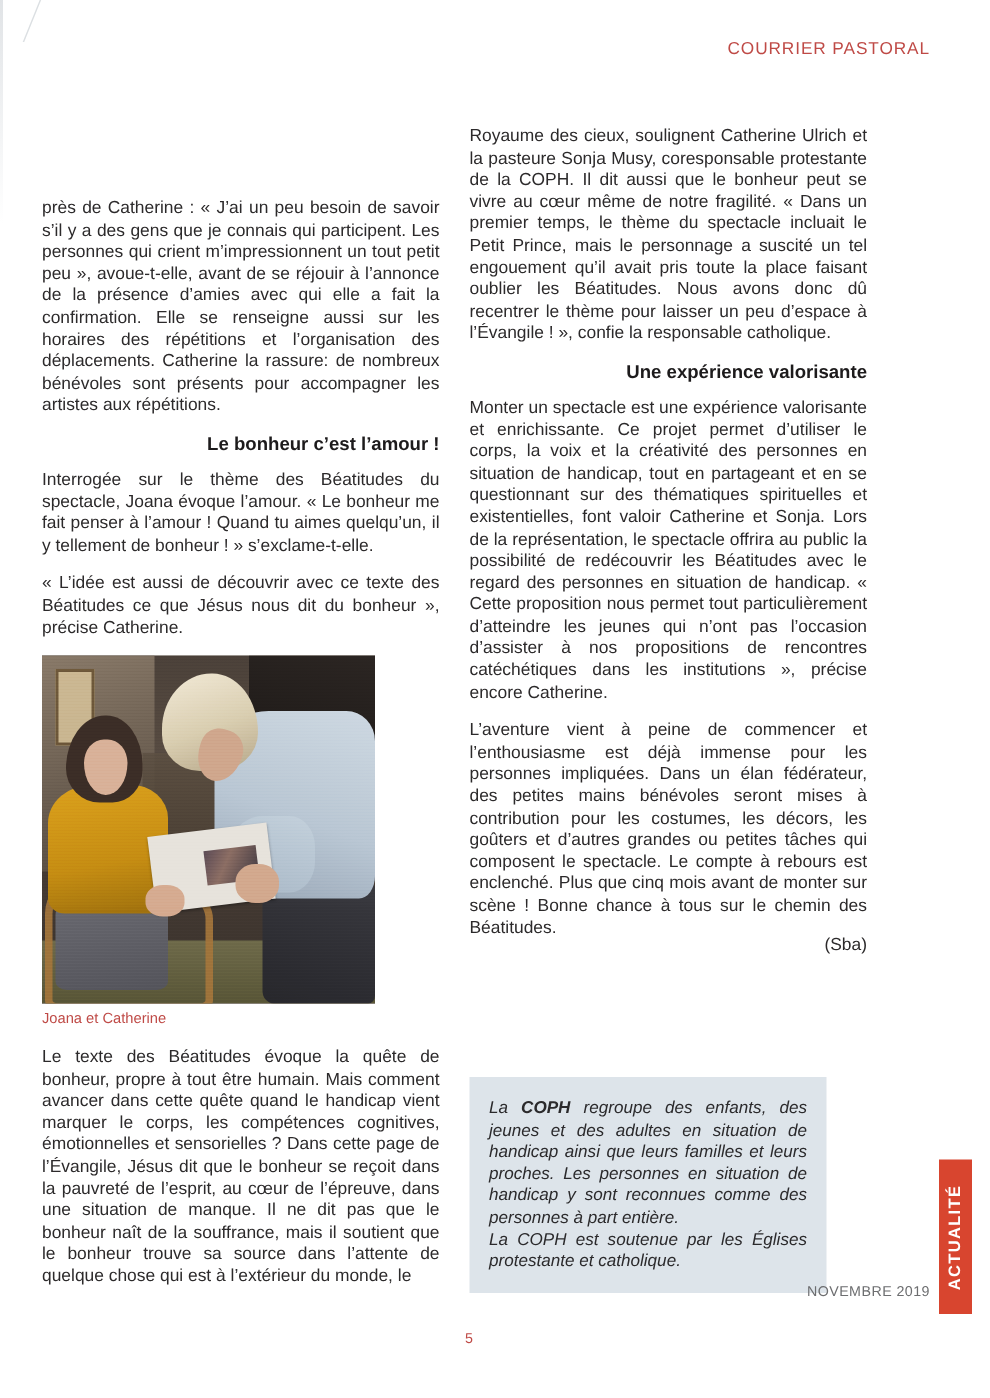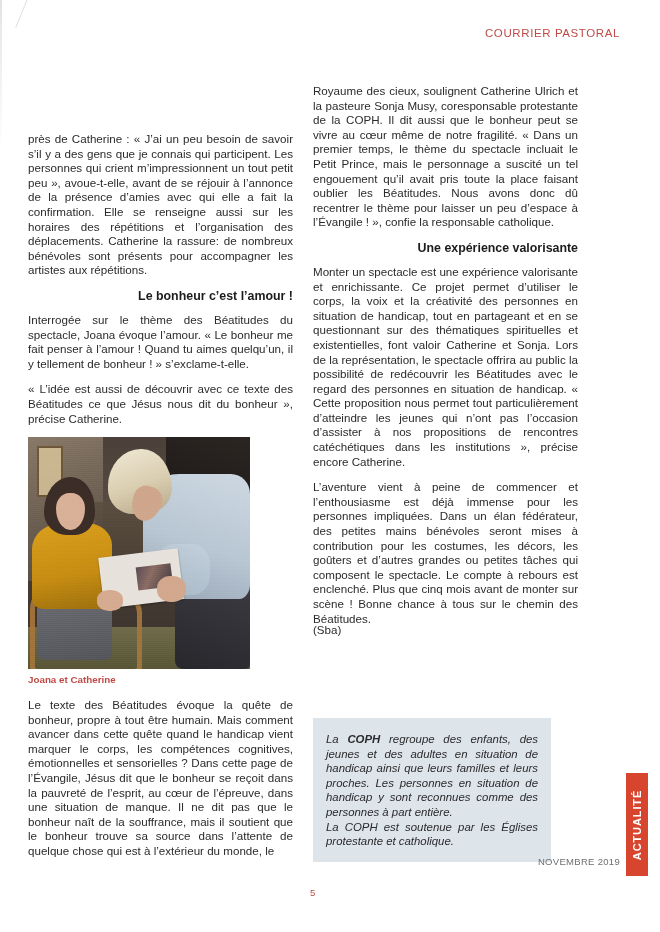--- a/index.html
+++ b/index.html
@@ -73,20 +73,21 @@
     font-size: 12.4px;
     line-height: 15px;
     font-weight: bold;
     color: #1d1b1c;
     text-align: right;
     padding-left: 20px;
   }
 
   .byline {
     display: block;
+    text-align: right;
     margin-top: -14.6px;
   }
 
   
   .photo-wrap {
     margin: 6px 0 4px 0;
     width: 222px;
   }
   .photo {
     position: relative;
@@ -95,21 +96,20 @@
     overflow: hidden;
     background: #6d6256;
   }
   .photo-caption {
     font-size: 9.8px;
     line-height: 12px;
     color: #bf4a46;
     margin: 5px 0 12px 0;
     text-align: left;
     font-family: "Liberation Sans", sans-serif;
-    font-weight: bold;
   }
 
   
   .ph-bg {
     position: absolute; inset: 0;
     background:
       linear-gradient(180deg, #4a4039 0%, #564a41 28%, #453b34 60%, #3a322c 100%);
   }
   .ph-wall-left {
     position: absolute; left: 0; top: 0; width: 34%; height: 62%;

